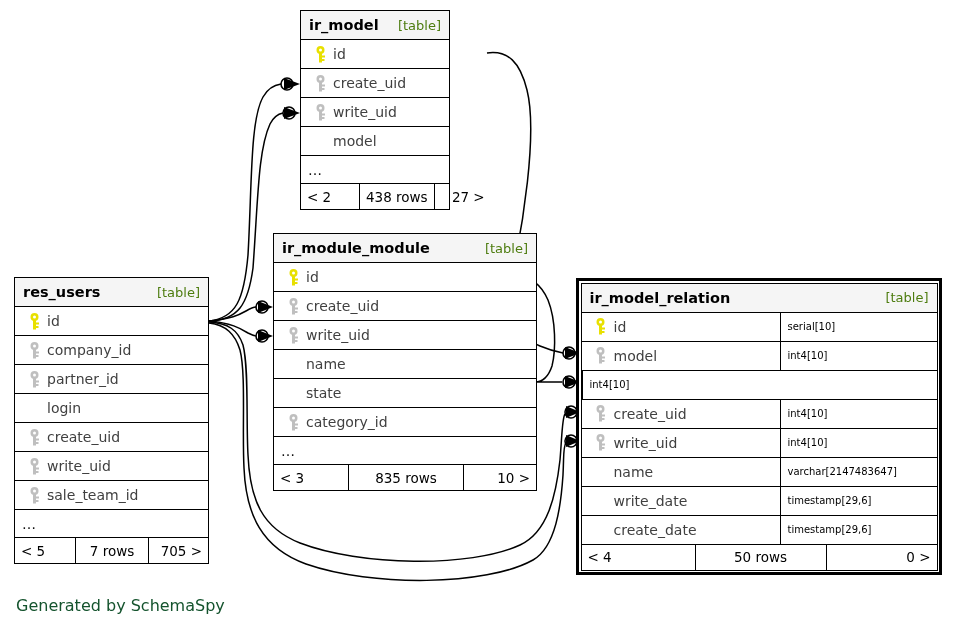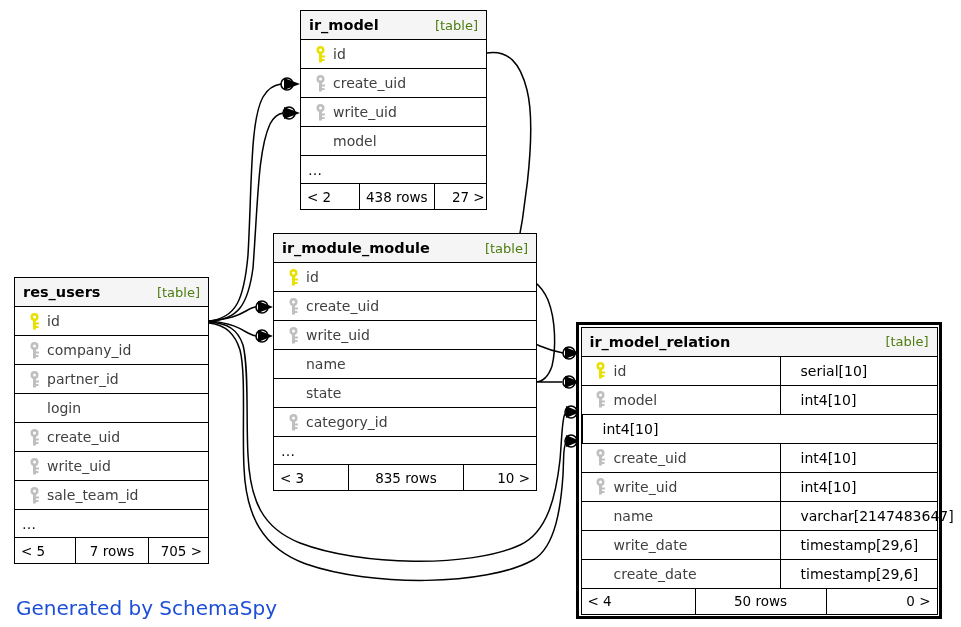--- a/index.html
+++ b/index.html
@@ -31,21 +31,20 @@
   .table-node {
     position: absolute;
     background: #ffffff;
     border: 1.6px solid #000000;
     box-sizing: border-box;
     z-index: 2;
   }
   .table-node.focus {
     border: 3px solid #000000;
     padding: 1.5px;
-    margin-top: 44px;
   }
   .table-node.focus > .inner {
     border: 1.5px solid #000000;
   }
   .inner {
     box-sizing: border-box;
   }
   .tbl-header {
     background: #f5f5f5;
     border-bottom: 1.6px solid #000000;
@@ -80,23 +79,23 @@
     align-items: center;
     flex: 1 1 auto;
     padding-left: 8px;
     min-width: 0;
     box-sizing: border-box;
   }
   .col-type-cell {
     display: flex;
     align-items: center;
     border-left: 1.4px solid #000000;
-    padding-left: 20px;
-    box-sizing: border-box;
-    font-size: 14px;
+    padding-left: 7px;
+    box-sizing: border-box;
+    font-size: 10px;
     color: #000;
     white-space: nowrap;
   }
   .keyslot {
     width: 22px;
     flex: 0 0 22px;
     display: flex;
     align-items: center;
     justify-content: center;
   }
@@ -135,22 +134,22 @@
   .foot-mid {
     justify-content: center;
     border-left: 1.4px solid #000;
     border-right: 1.4px solid #000;
   }
   .foot-right { justify-content: flex-end; }
   .credit {
     position: absolute;
     left: 16px;
     top: 596px;
-    font-size: 20px;
-    color: #1d4ed8;
+    font-size: 16px;
+    color: #14532d;
     z-index: 3;
   }
   .key-icon { display: block; }
 </style>
 </head>
 <body>
 
 <div id="canvas">
 
   <svg id="edges" viewBox="0 0 961 627" width="961" height="627">
@@ -190,21 +189,21 @@
       <polygon points="580,353 565,347 565,359" fill="#000"></polygon>
       <polygon points="580,382 565,376 565,388" fill="#000"></polygon>
       <polygon points="580,412 566,406 566,418" fill="#000"></polygon>
       <polygon points="580,441 566,435 566,447" fill="#000"></polygon>
 
       <path d="M209,321 L196,321" stroke="#000" stroke-width="1.5" fill="none"></path>
     </g>
   </svg>
 
   <div id="tables-layer">
-      <div class="table-node" style="left: 300px; top: 10px; width: 187px;">
+      <div class="table-node" style="left: 300px; top: 10px; width: 150px;">
         <div class="inner">
           <div class="tbl-header">
             <span class="tbl-name">ir_model</span>
             <span class="tbl-kind">[table]</span>
           </div>
           <div class="col-row">
             <div class="col-name-cell">
               <span class="keyslot">
                 <svg class="key-icon" width="11" height="17" viewBox="0 0 11 17" aria-hidden="true">
                   <circle cx="5.5" cy="4" r="4" fill="#e8e000"></circle>

